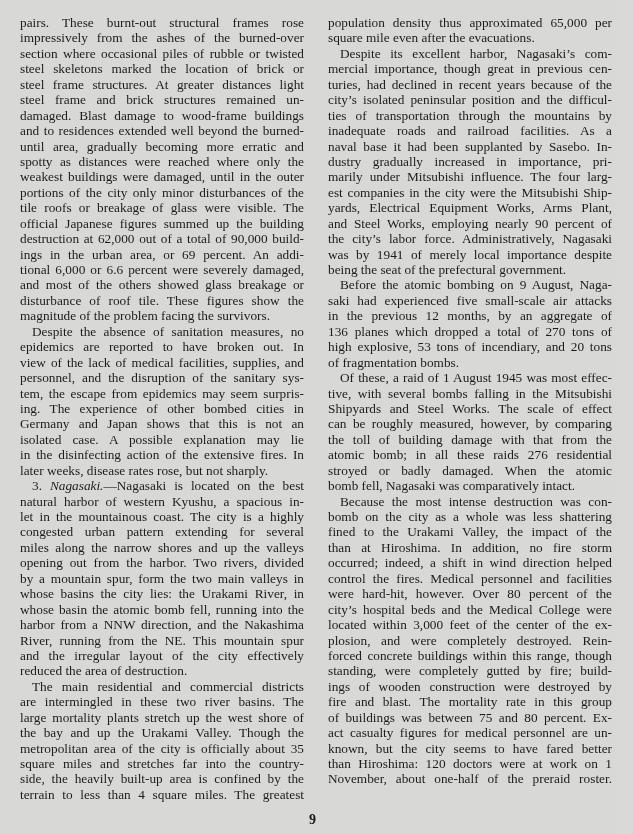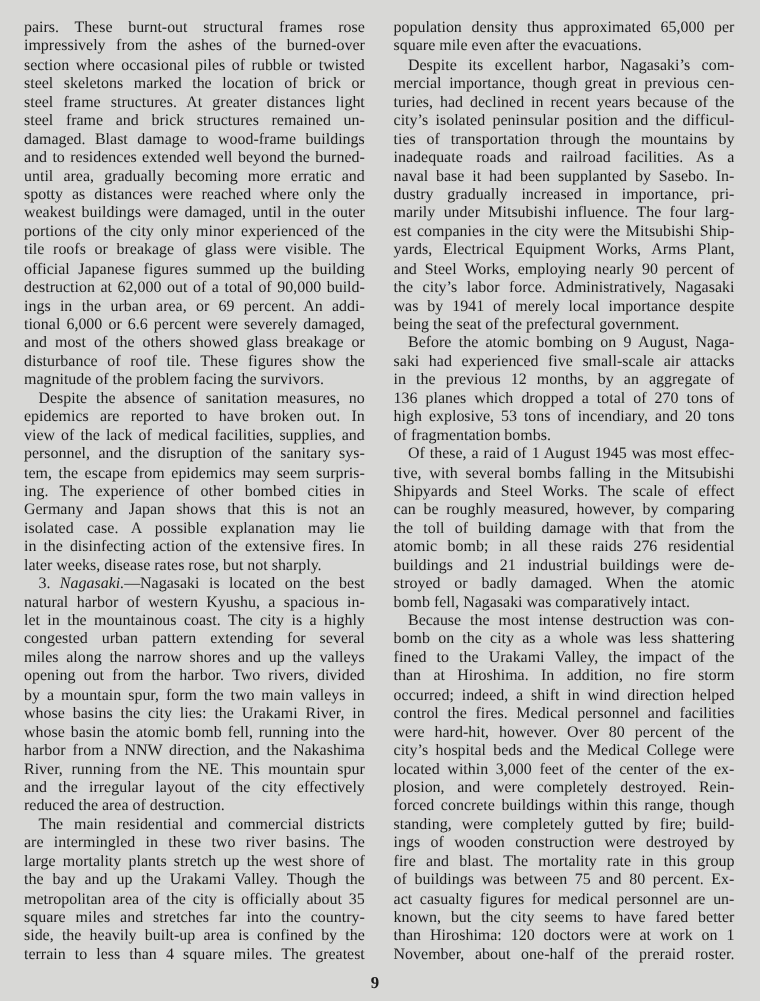--- a/index.html
+++ b/index.html
@@ -66,21 +66,21 @@
       <span class="line">impressively from the ashes of the burned-over</span>
       <span class="line">section where occasional piles of rubble or twisted</span>
       <span class="line">steel skeletons marked the location of brick or</span>
       <span class="line">steel frame structures.  At greater distances light</span>
       <span class="line">steel frame and brick structures remained un-</span>
       <span class="line">damaged.  Blast damage to wood-frame buildings</span>
       <span class="line">and to residences extended well beyond the burned-</span>
       <span class="line">until area, gradually becoming more erratic and</span>
       <span class="line">spotty as distances were reached where only the</span>
       <span class="line">weakest buildings were damaged, until in the outer</span>
-      <span class="line">portions of the city only minor experienced of the</span>
+      <span class="line">portions of the city only minor disturbances of the</span>
       <span class="line">tile roofs or breakage of glass were visible.  The</span>
       <span class="line">official Japanese figures summed up the building</span>
       <span class="line">destruction at 62,000 out of a total of 90,000 build-</span>
       <span class="line">ings in the urban area, or 69 percent.  An addi-</span>
       <span class="line">tional 6,000 or 6.6 percent were severely damaged,</span>
       <span class="line">and most of the others showed glass breakage or</span>
       <span class="line">disturbance of roof tile.  These figures show the</span>
       <span class="line last">magnitude of the problem facing the survivors.</span>
       <span class="line indent">Despite the absence of sanitation measures, no</span>
       <span class="line">epidemics are reported to have broken out.  In</span>
@@ -137,21 +137,20 @@
       <span class="line">in the previous 12 months, by an aggregate of</span>
       <span class="line">136 planes which dropped a total of 270 tons of</span>
       <span class="line">high explosive, 53 tons of incendiary, and 20 tons</span>
       <span class="line last">of fragmentation bombs.</span>
       <span class="line indent">Of these, a raid of 1 August 1945 was most effec-</span>
       <span class="line">tive, with several bombs falling in the Mitsubishi</span>
       <span class="line">Shipyards and Steel Works.  The scale of effect</span>
       <span class="line">can be roughly measured, however, by comparing</span>
       <span class="line">the toll of building damage with that from the</span>
       <span class="line">atomic bomb; in all these raids 276 residential</span>
-      <span class="line">buildings and 21 industrial buildings were de-</span>
       <span class="line">stroyed or badly damaged.  When the atomic</span>
       <span class="line last">bomb fell, Nagasaki was comparatively intact.</span>
       <span class="line indent">Because the most intense destruction was con-</span>
       <span class="line">bomb on the city as a whole was less shattering</span>
       <span class="line">fined to the Urakami Valley, the impact of the</span>
       <span class="line">than at Hiroshima.  In addition, no fire storm</span>
       <span class="line">occurred; indeed, a shift in wind direction helped</span>
       <span class="line">control the fires.  Medical personnel and facilities</span>
       <span class="line">were hard-hit, however.  Over 80 percent of the</span>
       <span class="line">city’s hospital beds and the Medical College were</span>

